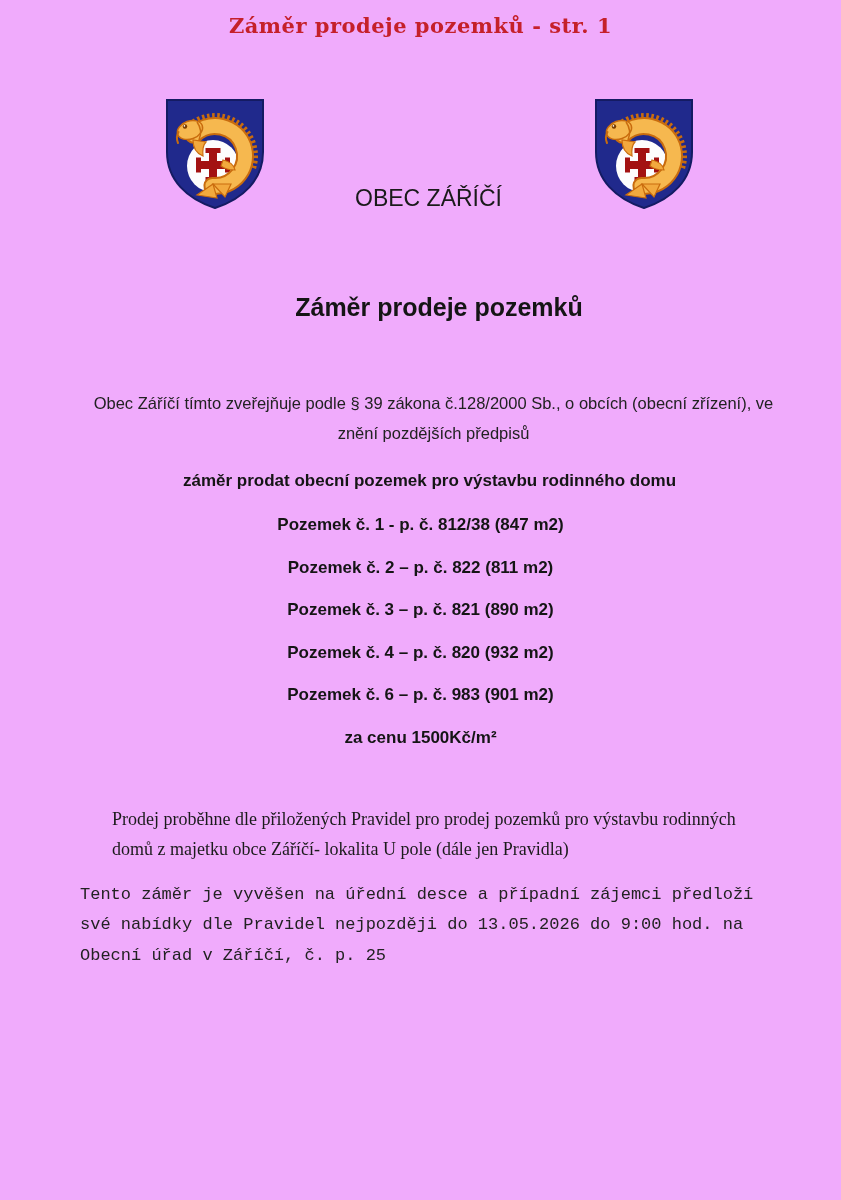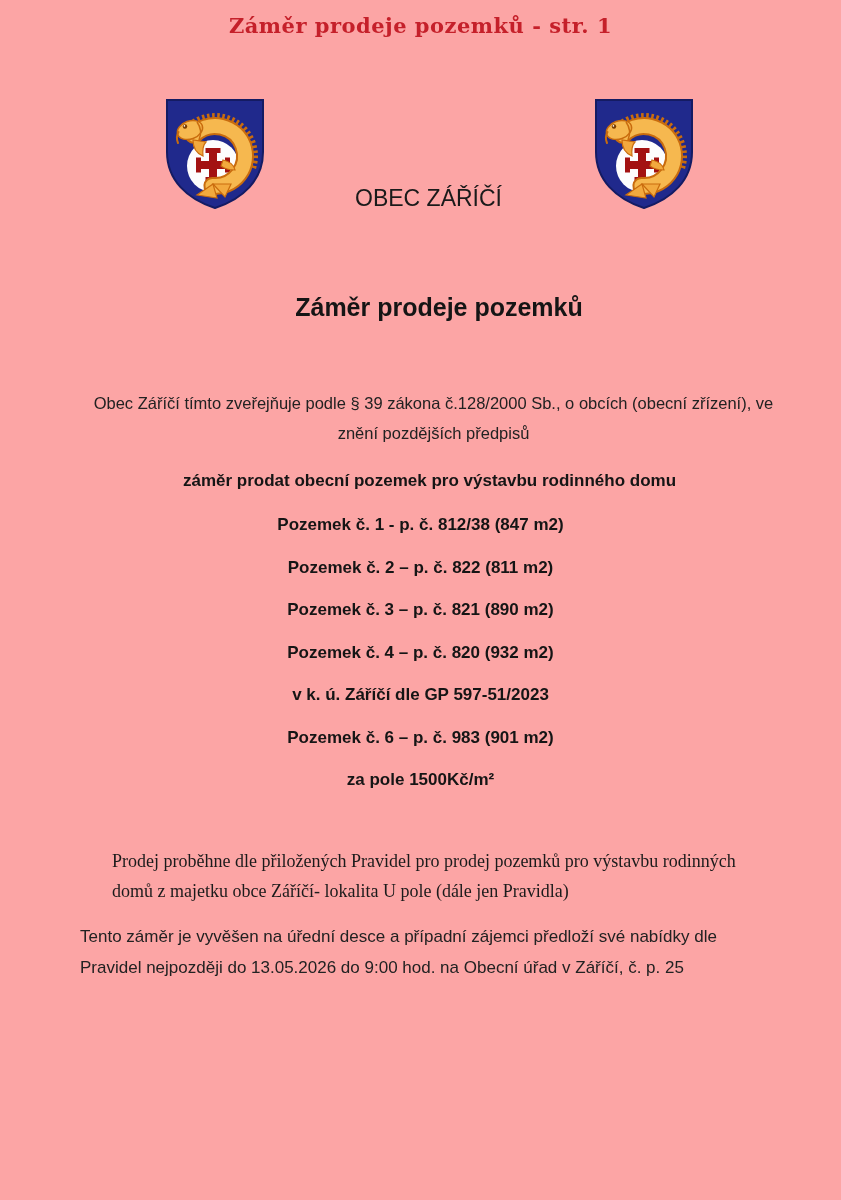--- a/index.html
+++ b/index.html
@@ -1,20 +1,20 @@
 <!DOCTYPE html>
 <html style="--title-red: #c5202a; --shield-blue: #20298c; --fish-gold: #f6b84f; --fish-outline: #c96c0e; --cross-red: #a31212;"><head>
 <meta charset="utf-8">
 <style>
   html,body{margin:0;padding:0;background:#ffffff;}
   .page{
     position:relative;
     width:841px;height:1200px;
     margin:0 auto;
-    background:#fca5a5;
+    background:#f0abfc;
     overflow:hidden;
     font-family:"Liberation Sans",sans-serif;
     color:#1c1c1c;
   }
   .page-label{
     padding-top:15px;
     text-align:center;
     font-family:"DejaVu Serif",serif;
     font-weight:bold;
     font-size:21px;
@@ -62,20 +62,21 @@
   .rules-par{
     margin:56px 72px 0 112px;
     font-family:"Liberation Serif",serif;
     font-size:18px;line-height:30px;
     color:#1b1b1b;
   }
   .submission-par{
     margin:16px 72px 0 80px;
     font-size:17px;line-height:30.5px;
     color:#222222;
+    font-family:Liberation Mono, monospace;
   }
   
   .shield{fill:var(--shield-blue,#20298c);stroke:#141b63;stroke-width:2;}
   .disc{fill:#fdfdfd;}
   .cross{fill:var(--cross-red,#a31212);}
   .gold-body{stroke:var(--fish-gold,#f6b84f);}
   .gold-under{stroke:var(--fish-outline,#c96c0e);}
   .gold-fill{fill:var(--fish-gold,#f6b84f);stroke:var(--fish-outline,#c96c0e);stroke-width:1.5;}
   .fin{fill:#f2a93e;stroke:var(--fish-outline,#c96c0e);stroke-width:1.2;}
   .outline-line{stroke:var(--fish-outline,#c96c0e);fill:none;}
@@ -130,22 +131,21 @@
 
   <p class="intro">Obec Záříčí tímto zveřejňuje podle § 39 zákona č.128/2000 Sb., o obcích (obecní zřízení), ve znění pozdějších předpisů</p>
 
   <p class="intent">záměr prodat obecní pozemek pro výstavbu rodinného domu</p>
 
   <div class="plots">
     <div class="plot-line">Pozemek č. 1 - p. č. 812/38 (847 m2)</div>
     <div class="plot-line">Pozemek č. 2 – p. č. 822 (811 m2)</div>
     <div class="plot-line">Pozemek č. 3 – p. č. 821 (890 m2)</div>
     <div class="plot-line">Pozemek č. 4 – p. č. 820 (932 m2)</div>
-    <div class="plot-line">v k. ú. Záříčí dle GP 597-51/2023</div>
     <div class="plot-line">Pozemek č. 6 – p. č. 983 (901 m2)</div>
-    <div class="plot-line">za pole 1500Kč/m²</div>
+    <div class="plot-line">za cenu 1500Kč/m²</div>
   </div>
 
   <p class="rules-par">Prodej proběhne dle přiložených Pravidel pro prodej pozemků pro výstavbu rodinných domů z majetku obce Záříčí- lokalita U pole (dále jen Pravidla)</p>
 
   <p class="submission-par">Tento záměr je vyvěšen na úřední desce a případní zájemci předloží své nabídky dle Pravidel nejpozději do 13.05.2026 do 9:00 hod. na Obecní úřad v Záříčí, č. p. 25</p>
 
 </div>
 
 </body></html>

